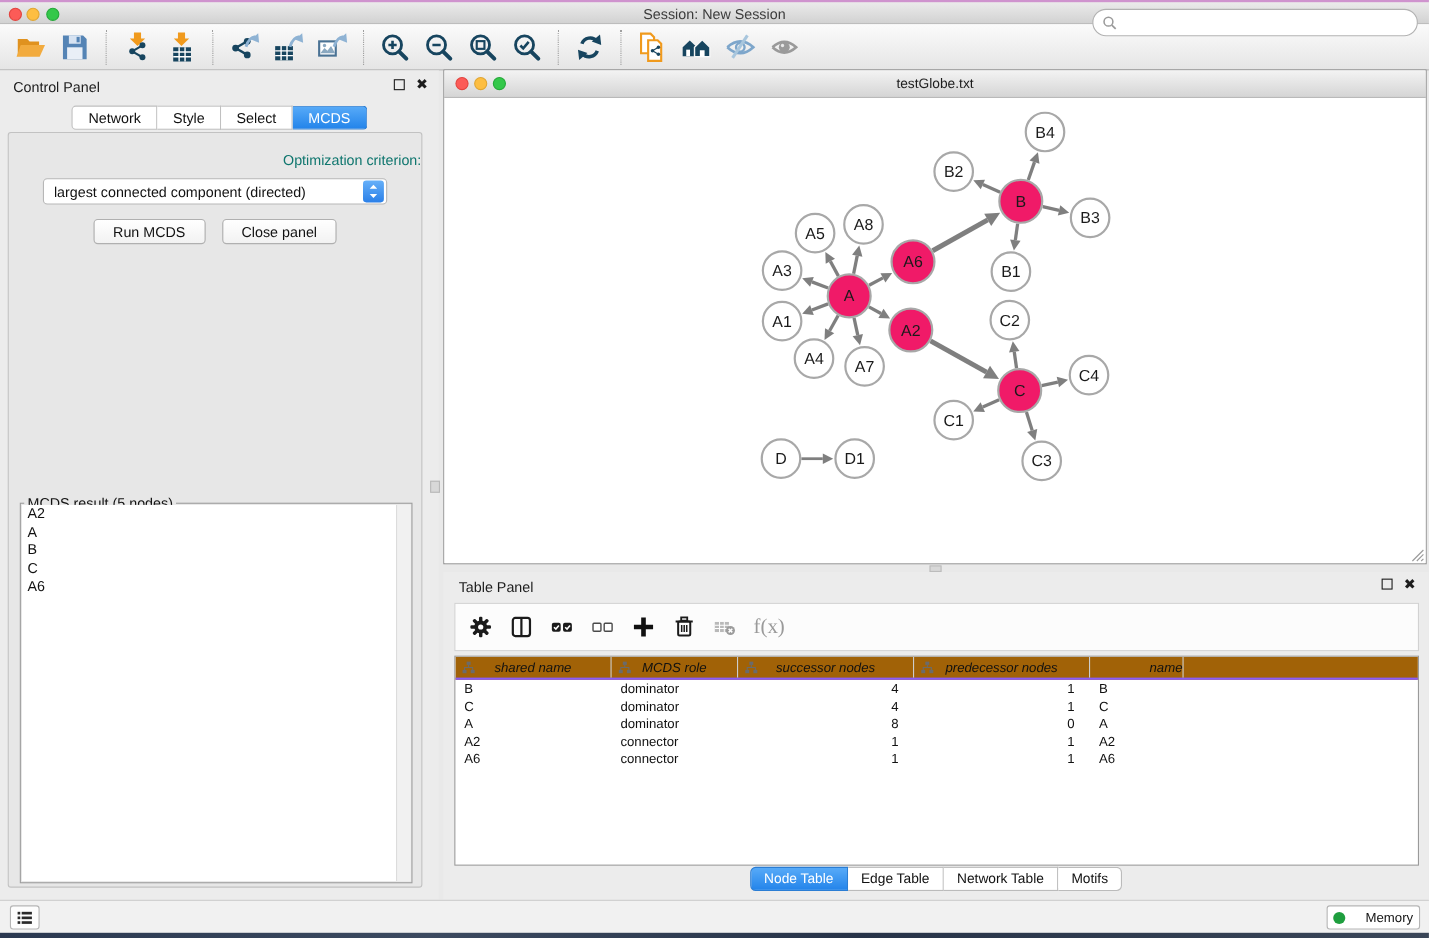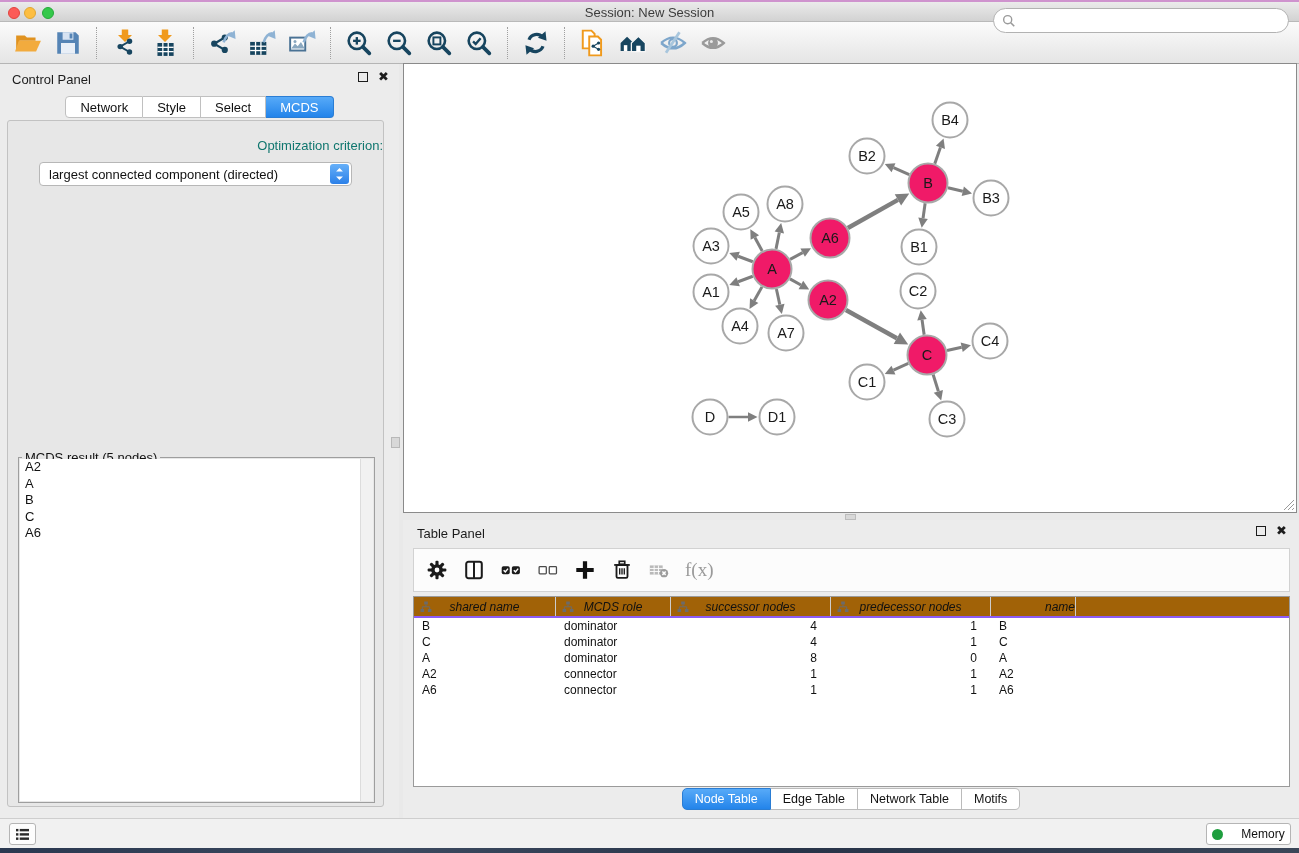--- a/index.html
+++ b/index.html
@@ -330,38 +330,48 @@
     <div id="opt-label">Optimization criterion:</div>
     <div id="criterion-select">
       <span class="val">largest connected component (directed)</span>
       <span class="stepper">
         <svg viewBox="0 0 16 22" width="13" height="18">
           <path d="M8 3.5 l4.2 4.5 h-8.4z" fill="#fff"></path>
           <path d="M8 18.5 l-4.2 -4.5 h8.4z" fill="#fff"></path>
         </svg>
       </span>
     </div>
+    <div id="cp-buttons">
+      <button class="cp-btn">Run MCDS</button>
+      <button class="cp-btn">Close panel</button>
+    </div>
     <div id="result-fieldset">
       <span id="result-legend">MCDS result (5 nodes)</span>
       <div id="result-list">
         <div id="result-items">
             <div class="result-item">A2</div>
             <div class="result-item">A</div>
             <div class="result-item">B</div>
             <div class="result-item">C</div>
             <div class="result-item">A6</div>
           </div>
         <div id="result-scroll"></div>
       </div>
     </div>
   </div>
 </div>
 <div id="v-divider-handle"></div>
 
 <div id="net-window">
+  <div id="net-titlebar">
+    <span class="light red" style="left:10px;top:6px"></span>
+    <span class="light yellow" style="left:27px;top:6px"></span>
+    <span class="light green" style="left:44px;top:6px"></span>
+    <div class="title">testGlobe.txt</div>
+  </div>
   <div id="net-canvas">
     <svg id="net-svg" width="892" height="423">
         <line x1="348.8182056289273" y1="172.7675201551693" x2="334.1352213054199" y2="167.23131295122394" stroke="#7F7F7F" stroke-width="3"></line>
         <polygon points="325.2460970846789,163.87967594996093 335.8286800007949,162.73996597653374 332.4417626100449,171.72265992591414" fill="#7F7F7F"></polygon>
         <line x1="358.20567508834534" y1="161.9910800011511" x2="350.8553864603895" y2="148.47603316910335" stroke="#7F7F7F" stroke-width="3"></line>
         <polygon points="346.3165529647447,140.13043609646604 355.07210919182734,146.1827278239354 346.6386637289517,150.76933851427128" fill="#7F7F7F"></polygon>
         <line x1="372.0203807703328" y1="159.89809614833615" x2="375.31263208099267" y2="143.4368395950367" stroke="#7F7F7F" stroke-width="3"></line>
         <polygon points="377.1757353648054,134.12132317597295 380.01941932430907,144.3781970437 370.6058448376763,142.4954821463734" fill="#7F7F7F"></polygon>
         <line x1="348.8182056289273" y1="187.2324798448307" x2="334.1352213054199" y2="192.76868704877606" stroke="#7F7F7F" stroke-width="3"></line>
         <polygon points="325.2460970846789,196.12032405003907 332.4417626100449,188.27734007408586 335.8286800007949,197.26003402346626" fill="#7F7F7F"></polygon>

